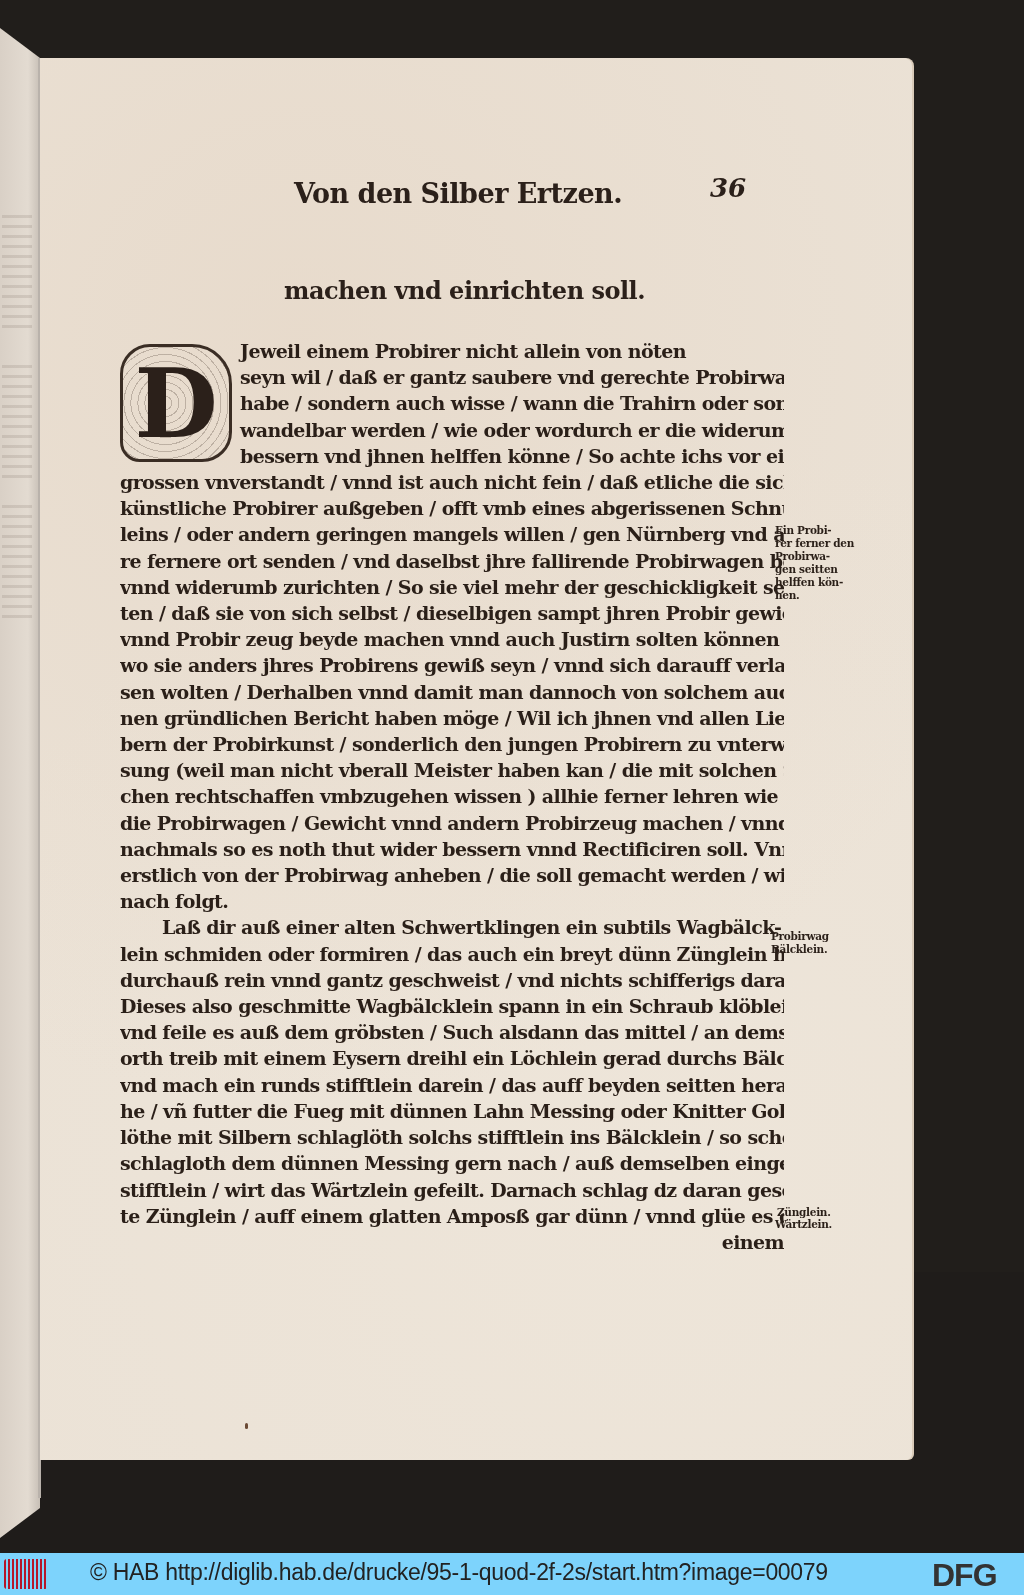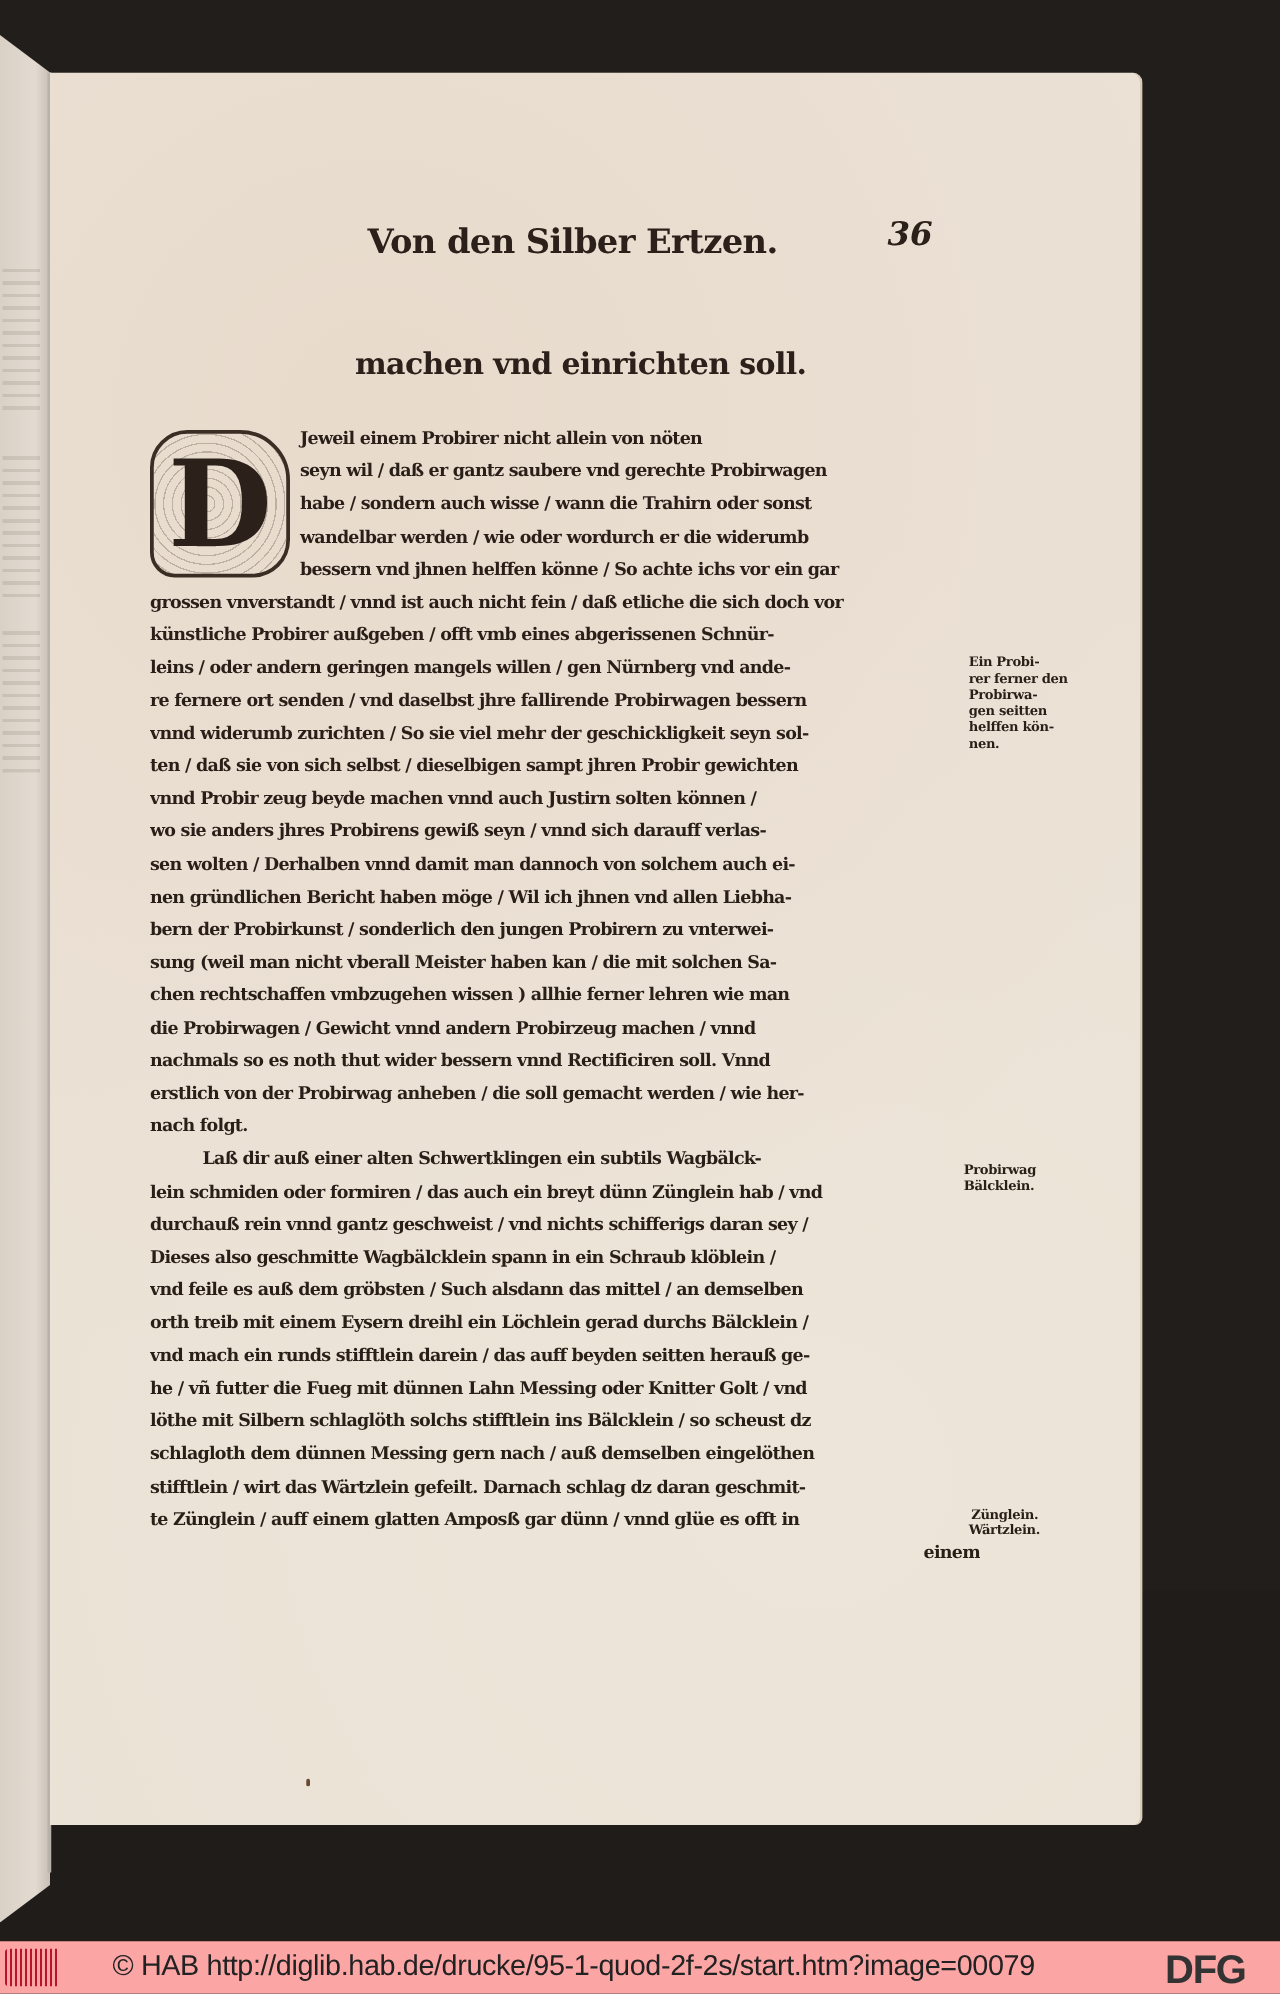--- a/index.html
+++ b/index.html
@@ -57,39 +57,39 @@
     .initial {
       position: absolute; left: 80px; top: 286px; width: 112px; height: 118px;
       border: 3px solid #3a2d24;
       border-radius: 30px 40px 30px 20px;
       display: flex; align-items: center; justify-content: center;
       font-size: 96px; font-weight: bold; color: #2b201a;
       background: repeating-radial-gradient(circle at 40% 50%, transparent 0 6px, rgba(60,45,35,0.25) 6px 7px);
     }
     .body-text {
       position: absolute; left: 80px; top: 280px; width: 664px;
-      font-size: 14px; font-weight: bold; color: #2a1f18;
+      font-size: 19px; font-weight: bold; color: #2a1f18;
       line-height: 26.2px; letter-spacing: -0.6px;
     }
     .line { display: block; white-space: nowrap; overflow: hidden; }
     .line.indent-initial { padding-left: 120px; }
     .line.indent-para { padding-left: 42px; }
     .line.right { text-align: right; }
     .marginal {
       position: absolute; font-size: 10.5px; font-weight: bold; color: #2a1f18;
       line-height: 13px; letter-spacing: -0.3px; margin-left: 13px;
     }
     .marginal .mline { display: block; white-space: nowrap; }
     .m1 { left: 722px; top: 466px; }
     .m2 { left: 718px; top: 872px; }
     .m3 { left: 722px; top: 1160px; }
     .m4 { left: 724px; top: 1148px; }
     .footer {
       position: absolute; left: 0; top: 1553px; width: 1024px; height: 42px;
-      background: #fca5a5;
+      background: #7dd3fc;
       display: flex; align-items: center;
     }
     .hab-logo {
       position: absolute; left: 4px; top: 6px; width: 44px; height: 30px;
       background: repeating-linear-gradient(90deg, #b5152a 0 2px, transparent 2px 4px);
       border-radius: 3px;
     }
     .footer-text {
       position: absolute; left: 90px; top: 6px;
       font-family: "Liberation Sans", sans-serif;

